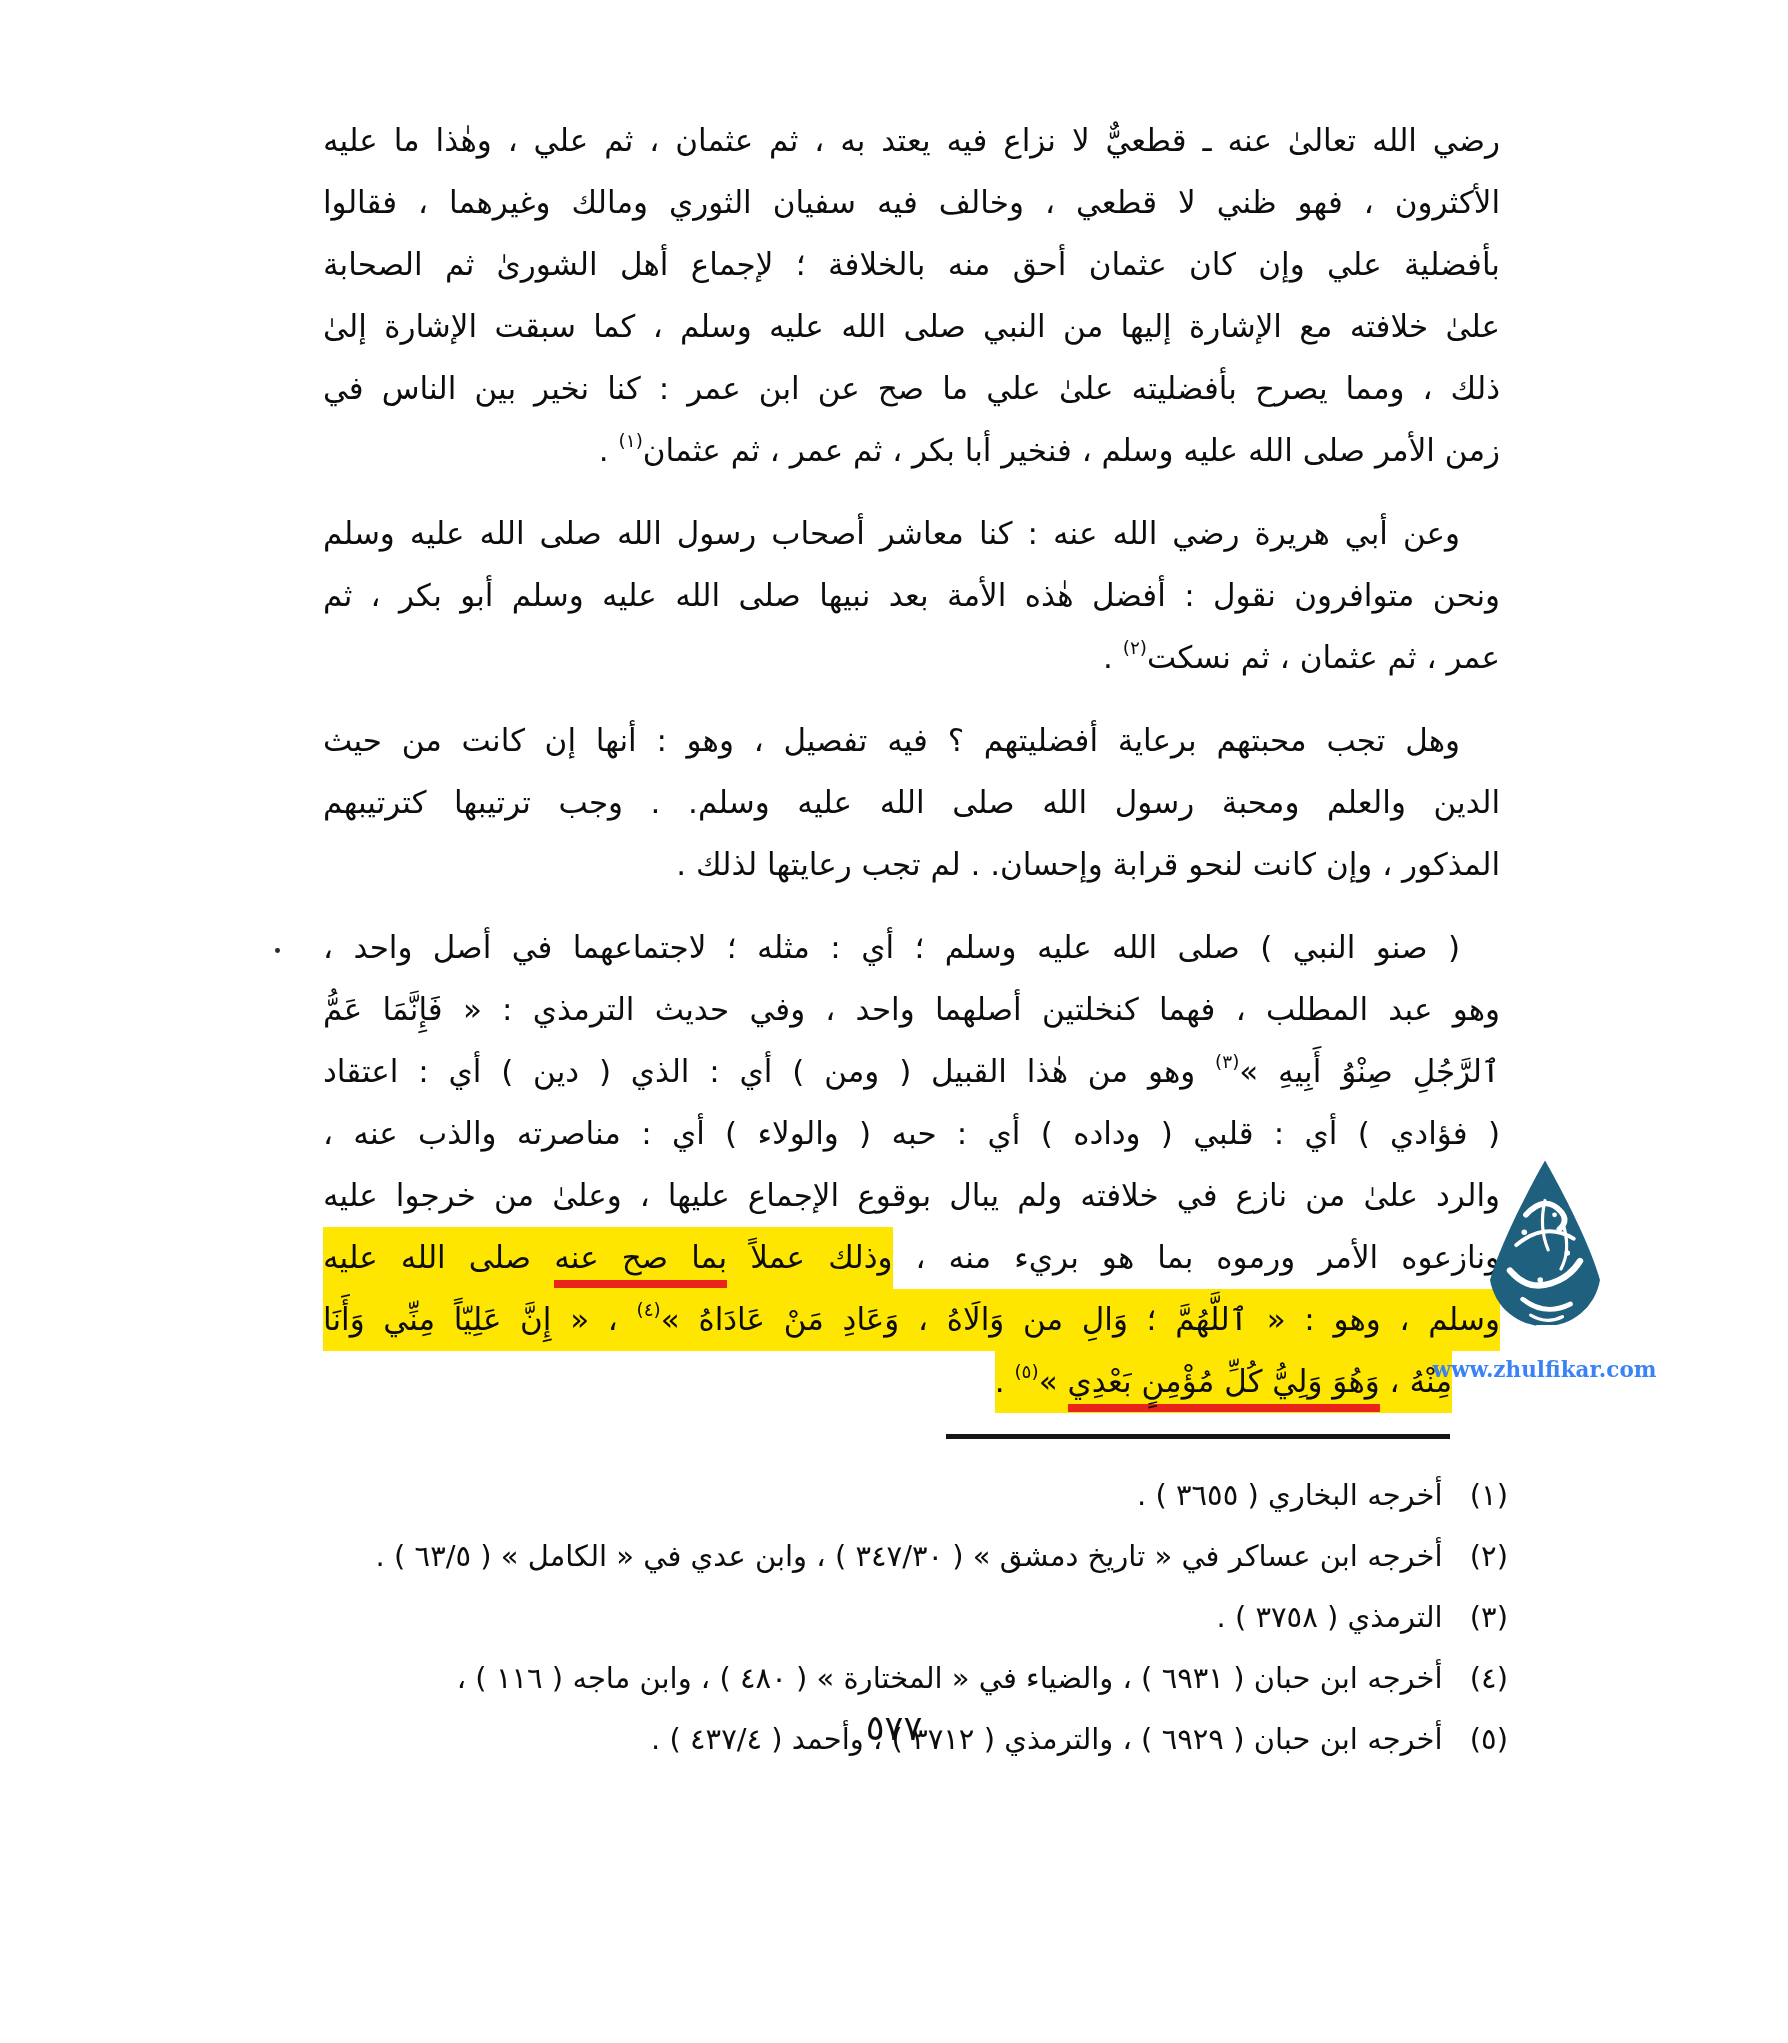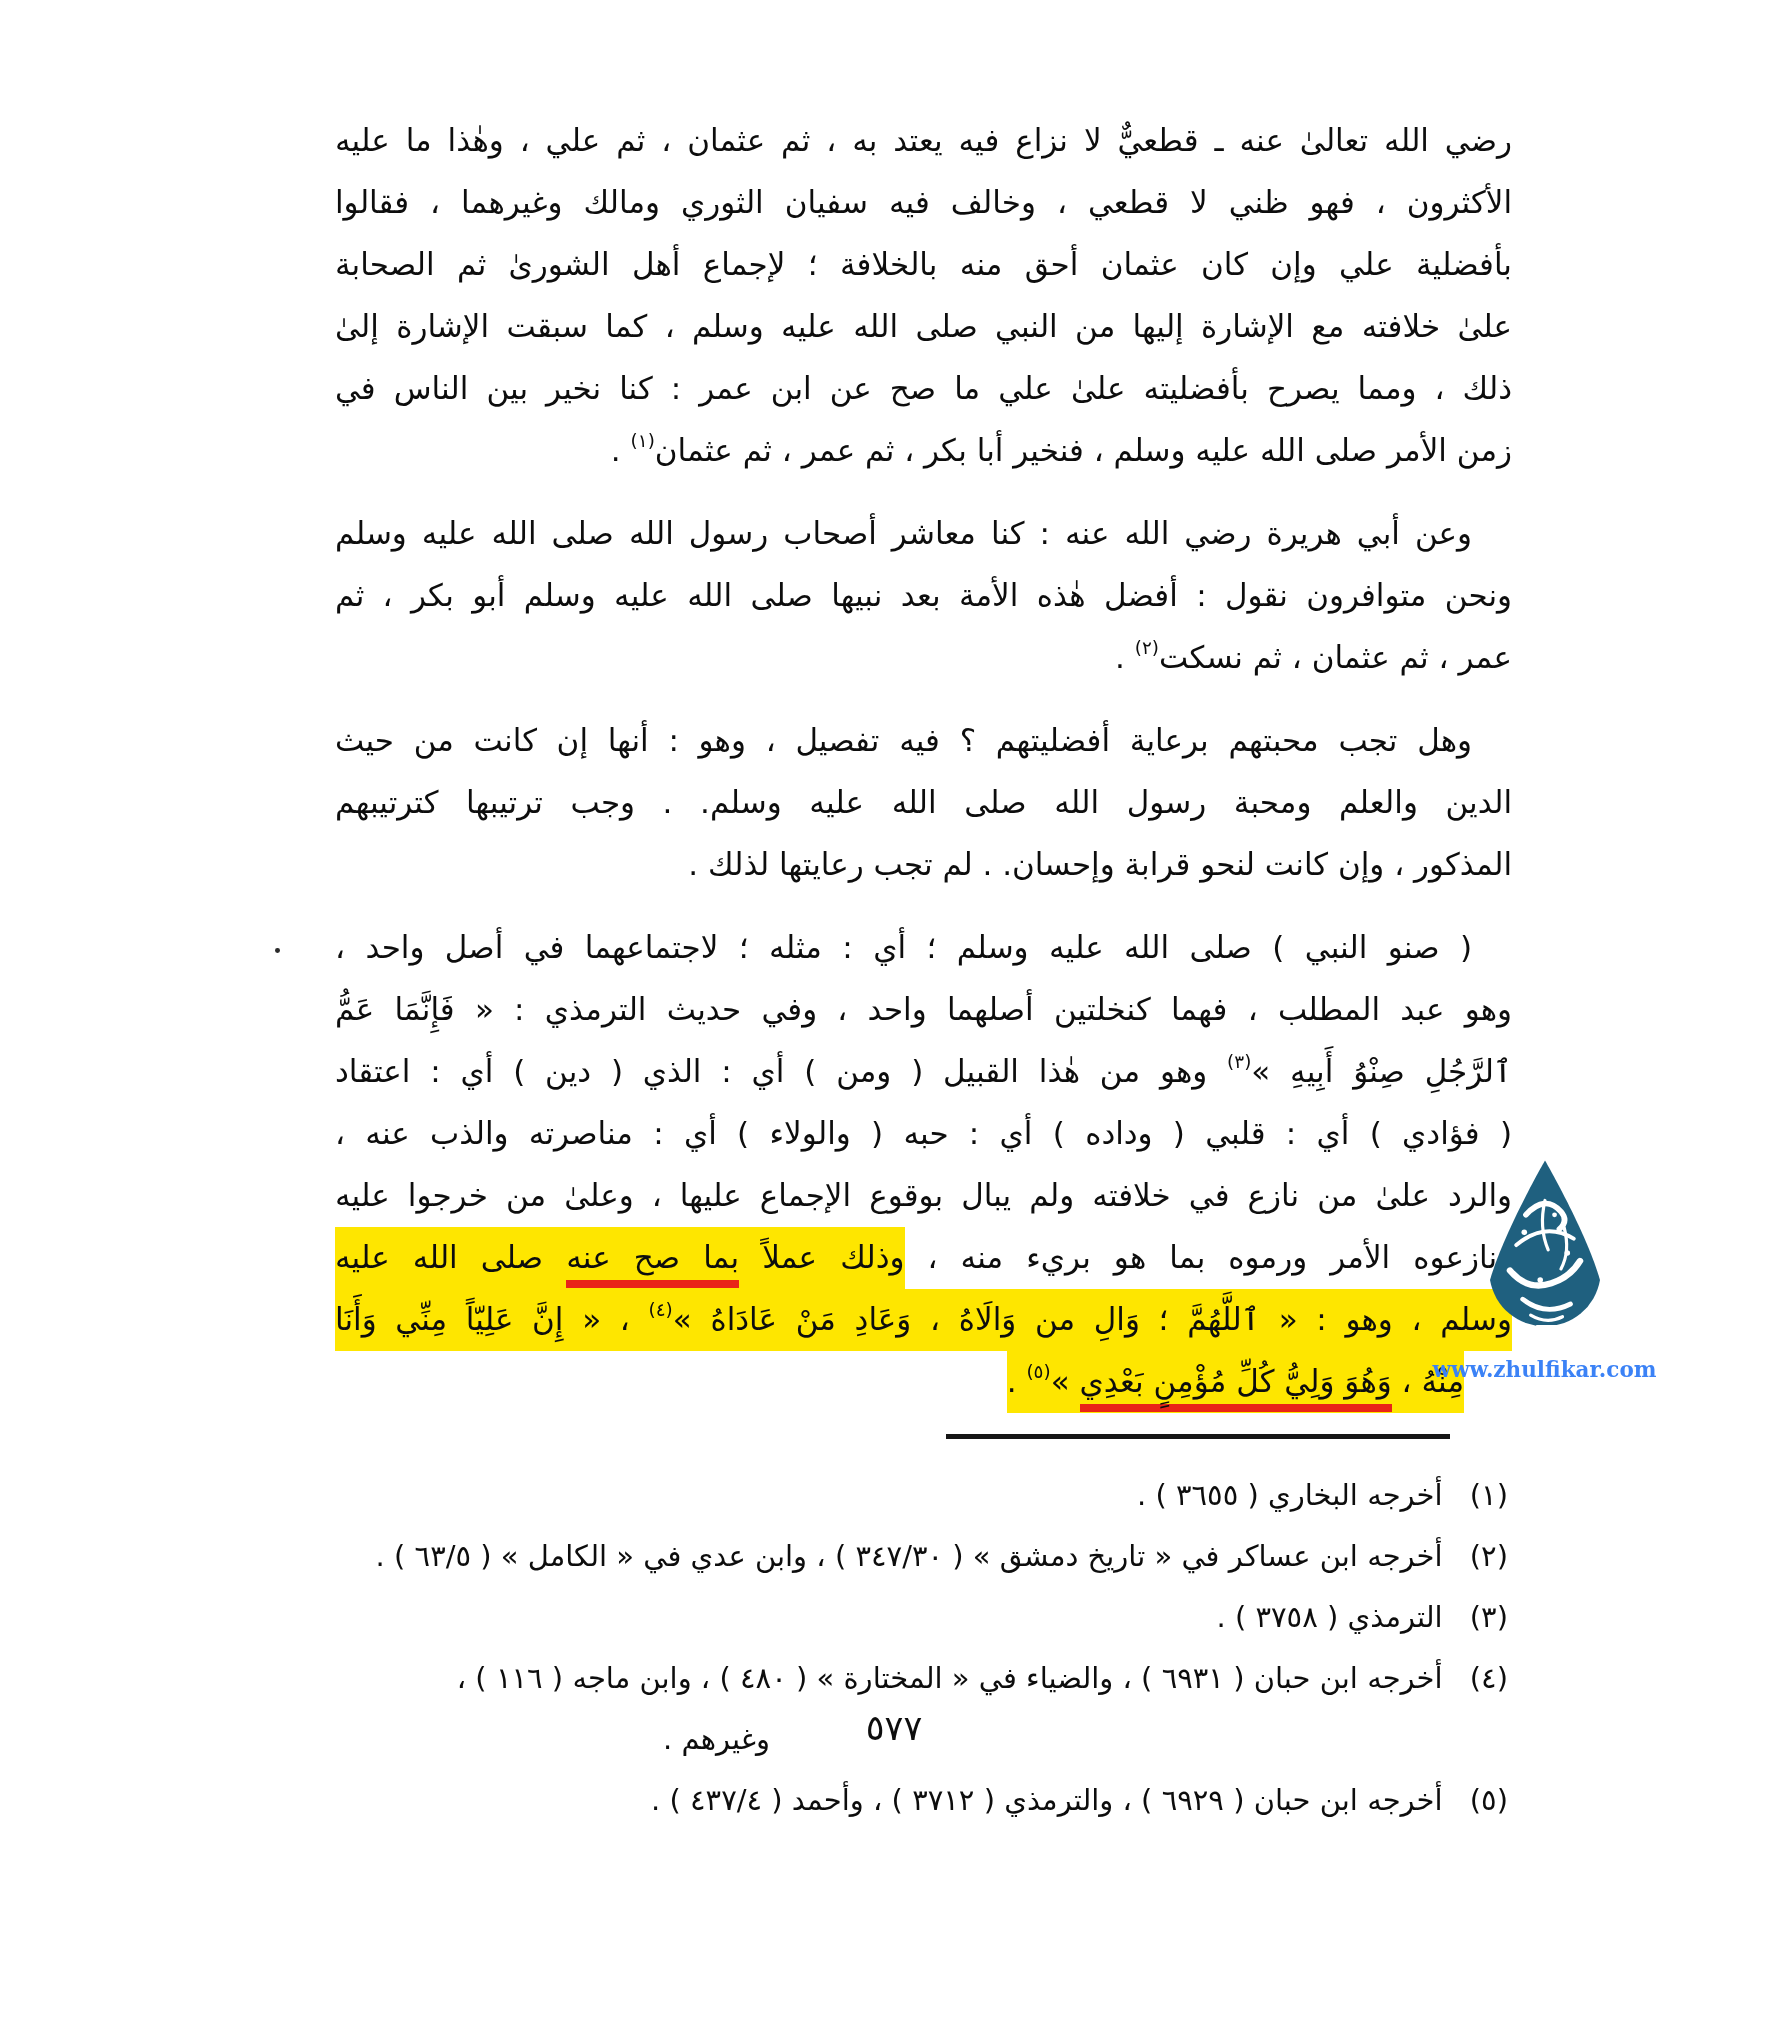--- a/index.html
+++ b/index.html
@@ -6,21 +6,21 @@
   .page{
     position:relative;
     width:1788px;height:2043px;
     background:#ffffff;
     font-family:"DejaVu Sans",sans-serif;
     direction:rtl;
     overflow:hidden;
     color:#0d0d0d;
   }
   .content{
-    position:absolute;top:109px;right:276px;width:1177px;
+    position:absolute;top:109px;right:288px;width:1177px;
     font-size:31px;line-height:62px;
   }
   .para + .para{margin-top:21px;}
   .line{
     text-align:justify;
     text-align-last:justify;
     text-justify:inter-word;
     white-space:normal;
   }
   .line.r{text-align-last:right;}
@@ -120,21 +120,21 @@
       <div class="fn">
         <span class="fn-num">(٢)</span>
         <span class="fn-text"><span>أخرجه ابن عساكر في « تاريخ دمشق » ( ٣٤٧/٣٠ ) ، وابن عدي في « الكامل » ( ٦٣/٥ ) .</span></span>
       </div>
       <div class="fn">
         <span class="fn-num">(٣)</span>
         <span class="fn-text"><span>الترمذي ( ٣٧٥٨ ) .</span></span>
       </div>
       <div class="fn">
         <span class="fn-num">(٤)</span>
-        <span class="fn-text"><span>أخرجه ابن حبان ( ٦٩٣١ ) ، والضياء في « المختارة » ( ٤٨٠ ) ، وابن ماجه ( ١١٦ ) ،</span><span class="fn-cont-inner">وغيرهم .</span></span>
+        <span class="fn-text"><span>أخرجه ابن حبان ( ٦٩٣١ ) ، والضياء في « المختارة » ( ٤٨٠ ) ، وابن ماجه ( ١١٦ ) ،</span></span>
       </div>
       <div class="fn">
         <span class="fn-num">(٥)</span>
         <span class="fn-text"><span>أخرجه ابن حبان ( ٦٩٢٩ ) ، والترمذي ( ٣٧١٢ ) ، وأحمد ( ٤٣٧/٤ ) .</span></span>
       </div>
     </div>
 
   <div class="pagenum">٥٧٧</div>
 
   <div class="logo">

